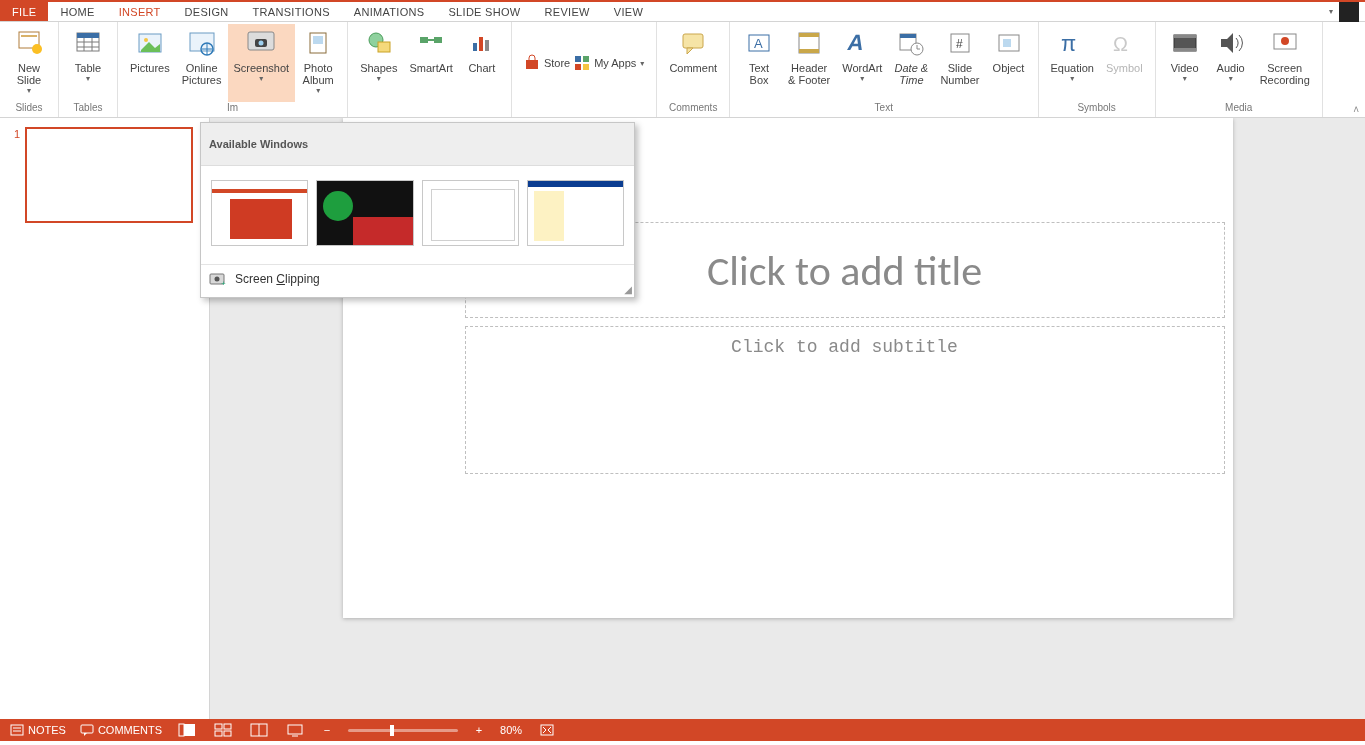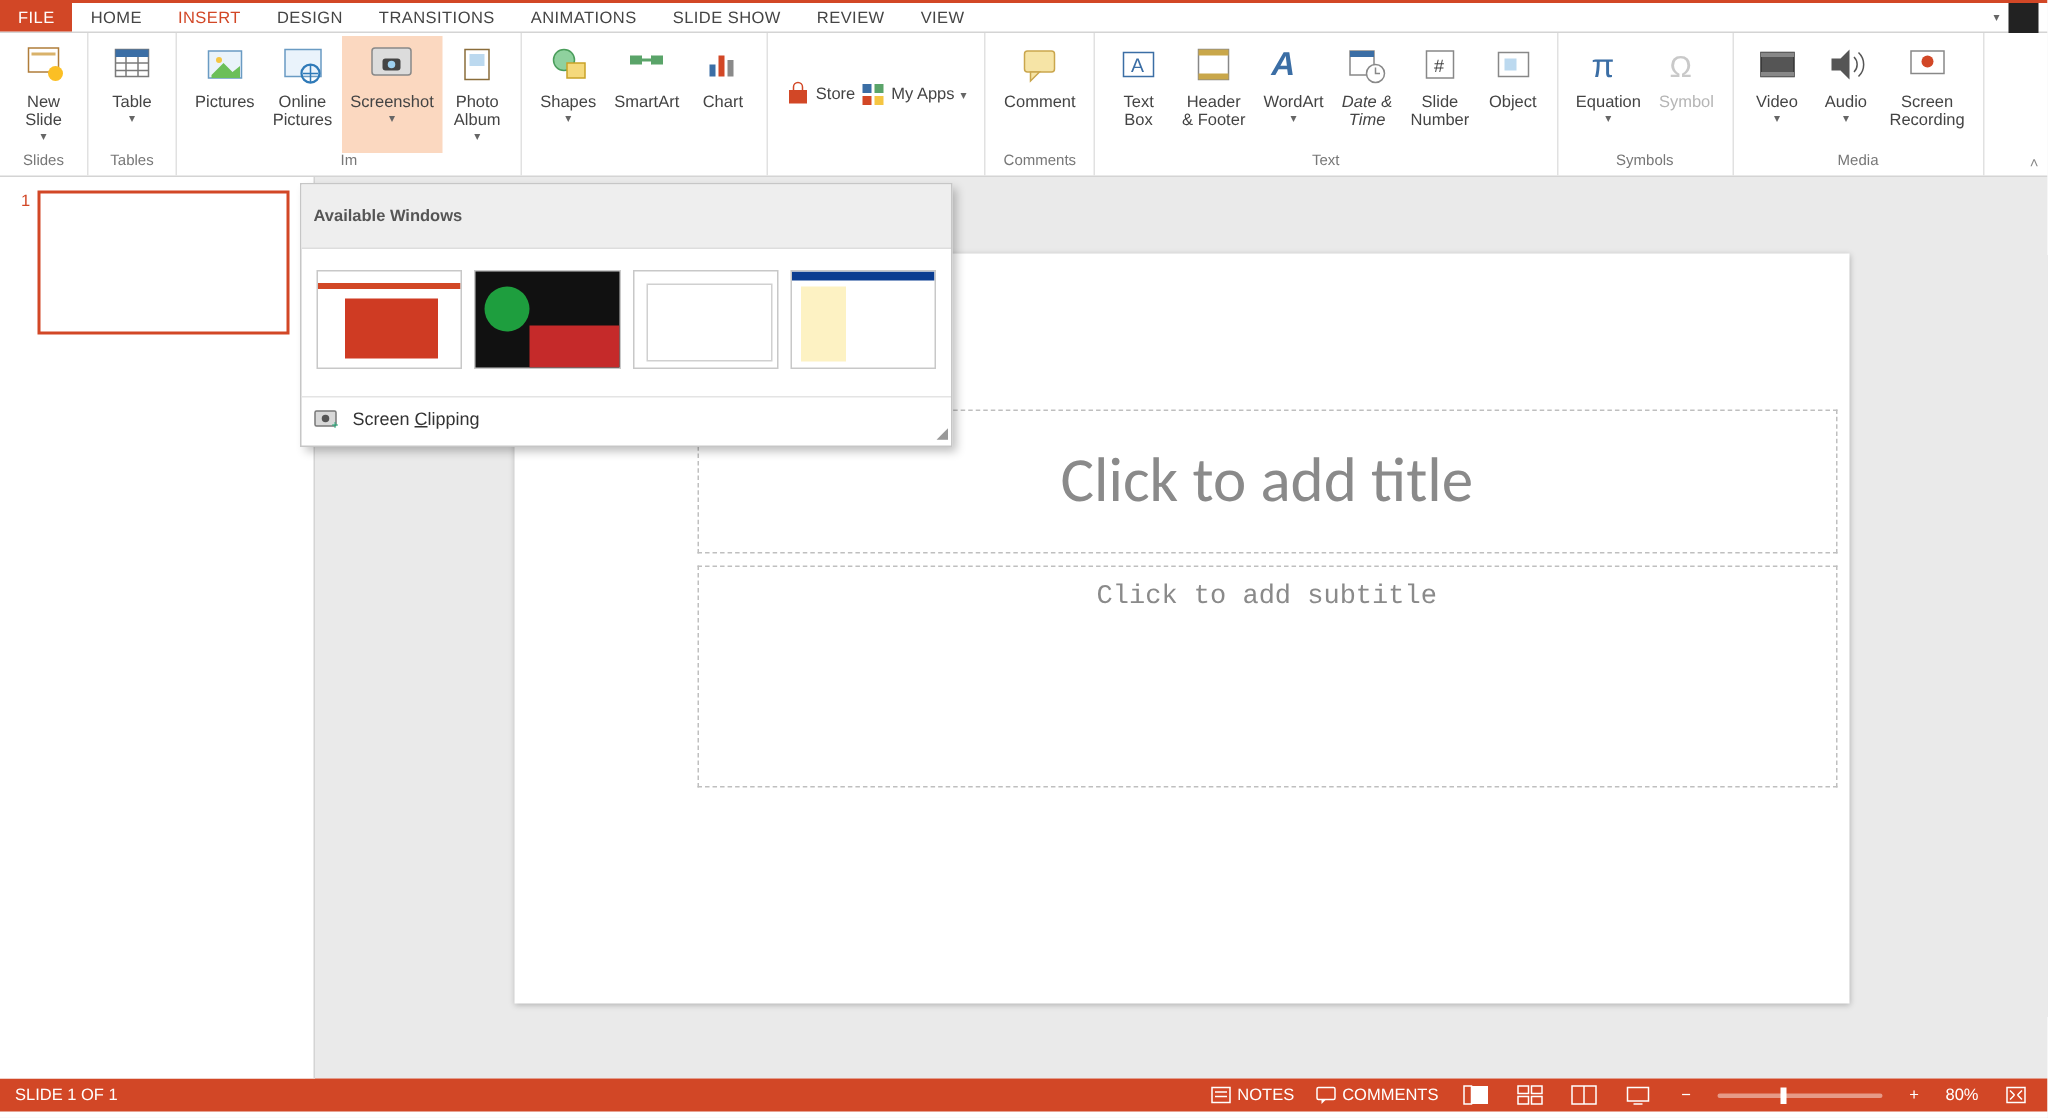--- a/index.html
+++ b/index.html
@@ -28,21 +28,21 @@
 .small-stack{display:flex;flex-direction:row;justify-content:center;gap:4px;padding:4px 6px;height:78px;}
 .small-btn{display:flex;align-items:center;gap:4px;font-size:11px;color:#444;cursor:pointer;}
 .dd{font-size:8px;color:#666;}
 .collapse-caret{position:absolute;right:6px;bottom:2px;font-size:10px;color:#888;cursor:pointer;}
 
 .main{display:flex;height:601px;background:#eaeaea;}
 .thumbs{width:210px;background:#fff;border-right:1px solid #d4d4d4;padding:10px 14px;overflow:auto;}
 .thumb-wrap{display:flex;gap:6px;}
 .thumb-num{font-size:11px;color:#d24726;}
 .thumb{width:166px;height:94px;background:#fff;border:1px solid #d24726;outline:1px solid #d24726;}
-.canvas-area{flex:1;position:relative;overflow:auto;display:flex;align-items:center;justify-content:center;}
+.canvas-area{flex:1;position:relative;overflow:auto;display:flex;justify-content:center;}
 .slide{width:890px;height:500px;background:#fff;box-shadow:0 1px 4px rgba(0,0,0,.25);position:relative;}
 .ph{position:absolute;border:1px dashed #bfbfbf;background:transparent;}
 .ph-title{left:122px;top:104px;width:760px;height:96px;display:flex;align-items:center;justify-content:center;}
 .ph-title span{font-size:42px;color:#8a8a8a;font-family:Calibri,sans-serif;}
 .ph-sub{left:122px;top:208px;width:760px;height:148px;display:flex;align-items:flex-start;justify-content:center;padding-top:10px;}
 .ph-sub span{font-size:18px;color:#8a8a8a;font-family:Liberation Mono, monospace;}
 
 .shot-drop{position:absolute;left:200px;top:122px;width:435px;background:#fff;border:1px solid #c6c6c6;box-shadow:3px 3px 6px rgba(0,0,0,.25);z-index:50;}
 .shot-hdr{background:#eee;font-size:11px;font-weight:bold;color:#555;padding:15px 8px;border-bottom:1px solid #ddd;}
 .shot-body{padding:14px 10px 18px 10px;display:flex;gap:8px;}
@@ -426,21 +426,20 @@
         <span>Click to add title</span>
       </div>
       <div class="ph ph-sub">
         <span>Click to add subtitle</span>
       </div>
     </div>
   </div>
 </div>
 
 <div class="status">
-  <div class="left">SLIDE 1 OF 1</div>
   <div class="sbtn">
     <svg width="14" height="12">
         <rect x="1" y="1" width="12" height="10" fill="none" stroke="#fff"></rect>
         <line x1="3" y1="4" x2="11" y2="4" stroke="#fff"></line>
         <line x1="3" y1="7" x2="11" y2="7" stroke="#fff"></line>
       </svg>
     <span>NOTES</span>
   </div>
   <div class="sbtn">
     <svg width="14" height="12">

